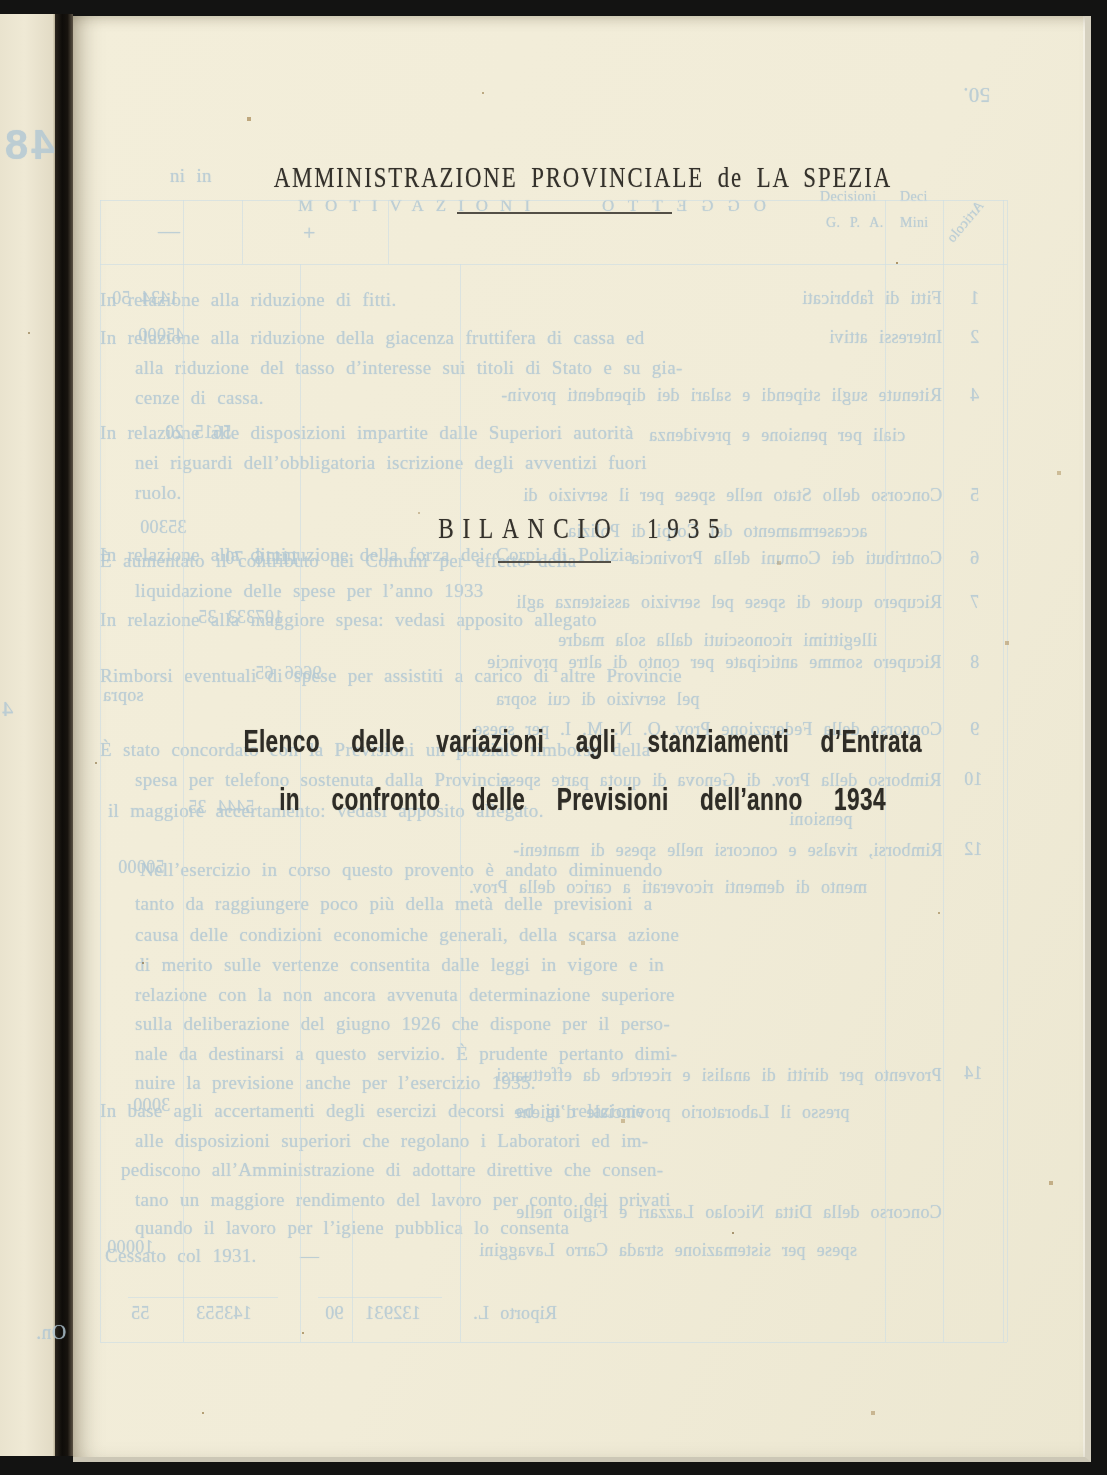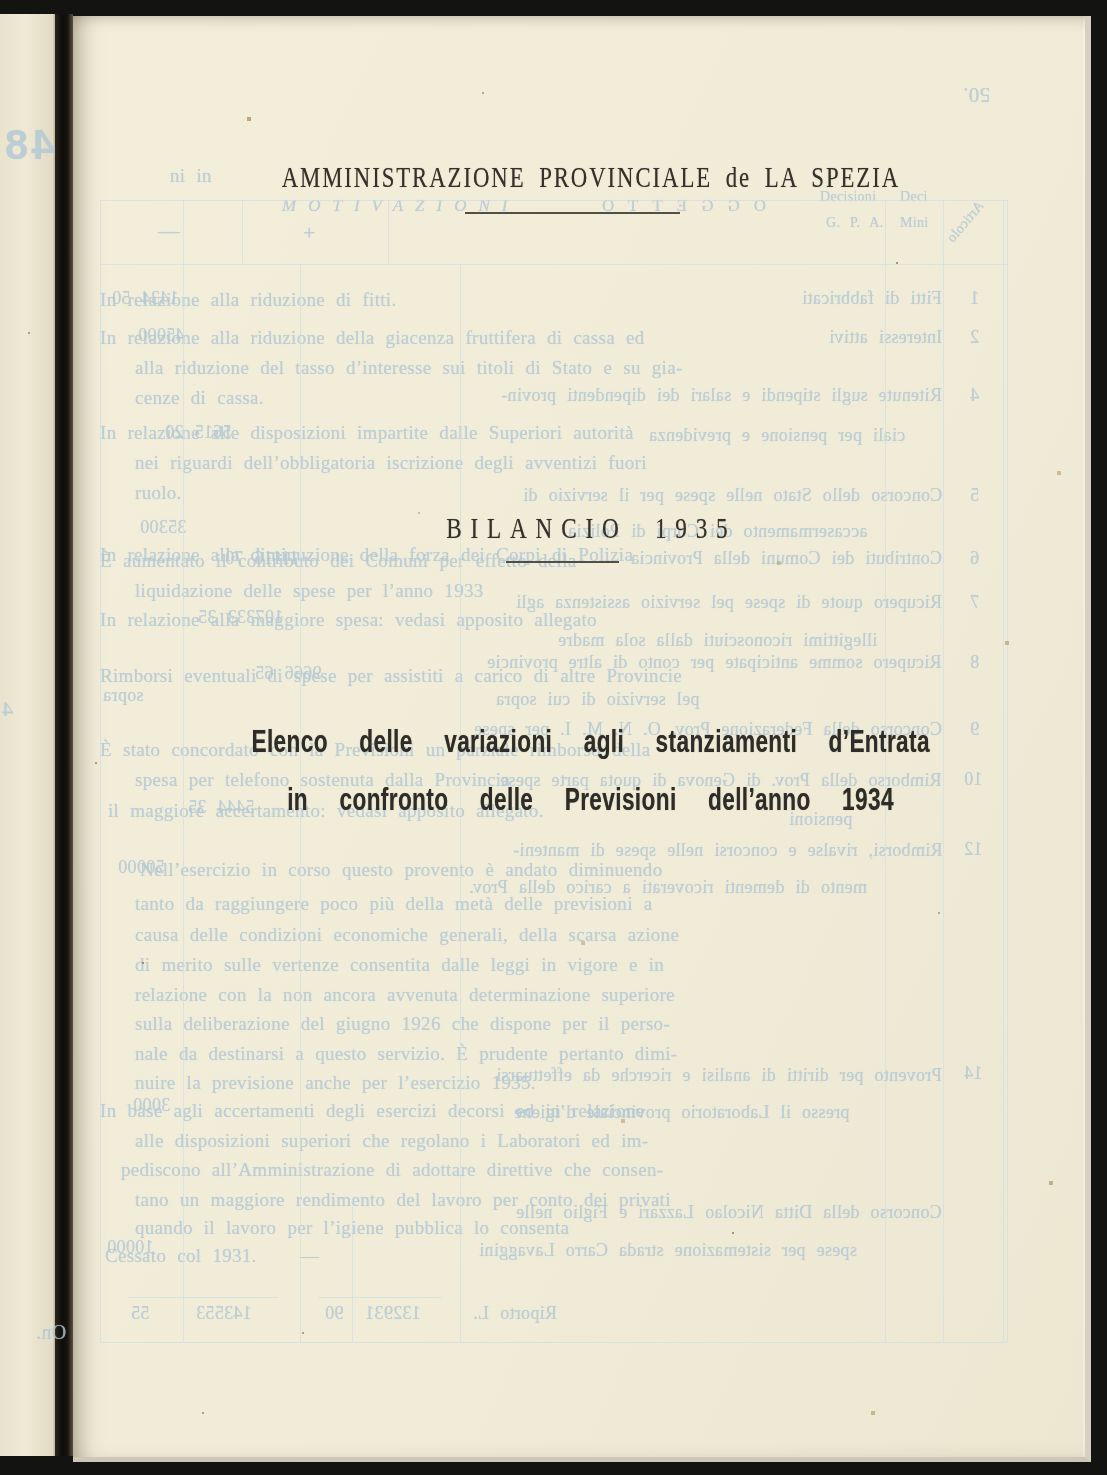--- a/index.html
+++ b/index.html
@@ -17,21 +17,21 @@
     box-shadow:inset 18px 0 26px -16px rgba(60,45,20,.5), inset 0 10px 16px -12px rgba(60,45,20,.35), inset -2px 0 0 rgba(255,255,255,.4);}
   
   #bleed{position:absolute;left:0;top:0;width:1107px;height:1475px;}
   .bt{position:absolute;font-family:"Liberation Serif",serif;font-size:19px;line-height:1;
     color:#b2c8d4;opacity:.82;white-space:nowrap;letter-spacing:.3px;word-spacing:6px;
     text-shadow:0 0 1px rgba(178,200,212,.9);}
   .bt.sans{font-family:"Liberation Sans",sans-serif;}
   .bt.b{font-weight:bold;}
   .gl{position:absolute;background:#cedde3;opacity:.66;}
   
-  .ink{position:absolute;left:12px;top:0;width:925px;height:1475px;color:#34312b;}
+  .ink{position:absolute;left:4px;top:0;width:925px;height:1475px;color:#34312b;}
   .ink .line{position:absolute;left:73px;width:1012px;text-align:center;white-space:nowrap;}
   .sq{display:inline-block;transform-origin:50% 50%;}
   .h1{top:160px;padding-right:70px;font-size:30px;}
   .sq-h1{transform:scaleX(.76);letter-spacing:2.5px;word-spacing:8px;text-shadow:0 0 1px rgba(52,49,43,.45);}
   .h2{top:512px;padding-right:38px;font-size:29px;}
   .sq-h2{transform:scaleX(.8);letter-spacing:11px;word-spacing:16px;text-shadow:0 0 1px rgba(52,49,43,.45);}
   .sub{font-family:"Liberation Sans",sans-serif;font-weight:bold;font-size:31px;color:#2e2c26;}
   .sub1{top:724px;padding-right:62px;}
   .sub2{top:782px;padding-right:62px;}
   .sq-sub{transform:scaleX(.73);letter-spacing:.5px;word-spacing:34px;text-shadow:0 0 1px rgba(46,44,38,.5);}
@@ -55,21 +55,21 @@
 
 <div class="scan">
   <div class="prev-page"></div>
   <div class="gutter"></div>
   <div class="page"></div>
 
   <div id="bleed">
       <div class="bt" style="left: 170px; top: 166px; font-size: 19px;">ni in</div>
       <div class="bt" style="left: 158px; top: 220px; font-size: 22px;">—</div>
       <div class="bt" style="left: 303px; top: 222px; font-size: 22px;">+</div>
-      <div class="bt" style="left: 282px; top: 197px; font-size: 17px; letter-spacing: 12px; font-style: italic;">MOTIVAZIONI</div>
+      <div class="bt" style="left: 298px; top: 197px; font-size: 17px; letter-spacing: 12px;">MOTIVAZIONI</div>
       <div class="bt" style="left: 588px; top: 197px; font-size: 17px; letter-spacing: 14px; transform: scaleX(-1);">OGGETTO</div>
       <div class="bt" style="left: 820px; top: 190px; font-size: 14px;">Decisioni</div>
       <div class="bt" style="left: 826px; top: 216px; font-size: 14px;">G. P. A.</div>
       <div class="bt" style="left: 900px; top: 190px; font-size: 14px;">Deci</div>
       <div class="bt" style="left: 900px; top: 216px; font-size: 14px;">Mini</div>
       <div class="bt" style="left: 941px; top: 215px; font-size: 14px; transform: rotate(-50deg) scaleX(-1);">Articolo</div>
       <div class="bt" style="left: 963px; top: 84px; font-size: 21px; transform: rotate(180deg);">50.</div>
       <div class="bt sans b" style="left: 2px; top: 124px; font-size: 42px; letter-spacing: 3px; transform: scaleX(-1);">48</div>
       <div class="bt" style="left: 2px; top: 698px; font-size: 22px; transform: scaleX(-1);">4</div>
       <div class="bt" style="left: 36px; top: 1322px; font-size: 20px; transform: scaleX(-1);">On.</div>

